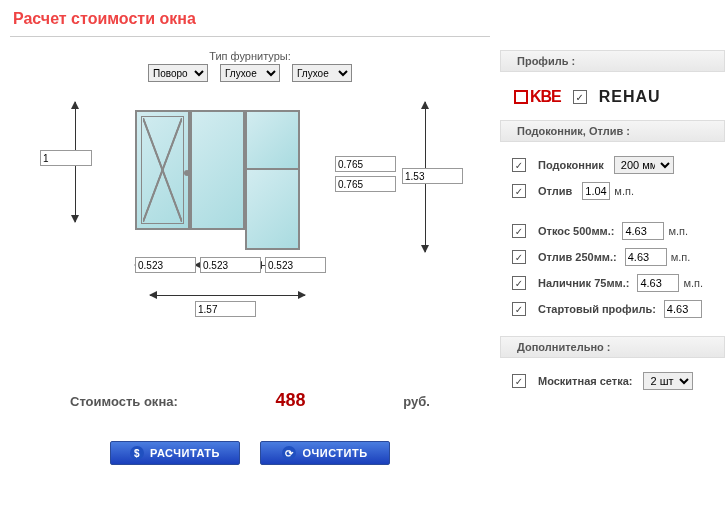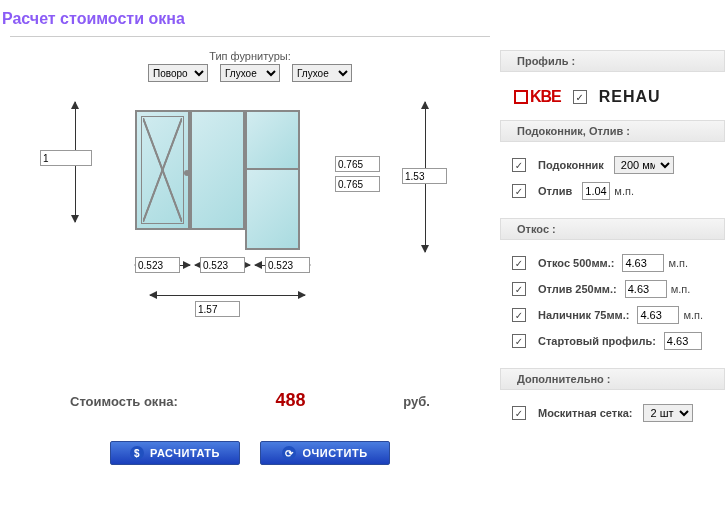--- a/index.html
+++ b/index.html
@@ -1,17 +1,17 @@
 <!DOCTYPE html>
 <html><head>
 <meta charset="utf-8">
 <style>
   * { box-sizing: border-box; margin: 0; padding: 0; }
   body { font-family: Arial, sans-serif; font-size: 12px; color: #333; background: #fff; width: 725px; height: 515px; position: relative; }
-  .page-title { color: #8b5cf6; font-size: 16px; font-weight: bold; padding: 10px 10px 8px 2px; }
+  .page-title { color: #ef4444; font-size: 16px; font-weight: bold; padding: 10px 10px 8px 13px; }
   .hr { border: none; border-top: 1px solid #ccc; margin: 0 10px 10px 10px; width: 480px; }
   .left { position: absolute; left: 0; top: 50px; width: 500px; height: 460px; }
   .right { position: absolute; left: 500px; top: 50px; width: 225px; }
   .section-head { background: linear-gradient(#f5f5f5,#e8e8e8); border: 1px solid #ddd; padding: 4px 16px; font-size: 11px; color: #555; font-weight: bold; margin-bottom: 10px; }
   .row { display: flex; align-items: center; padding: 4px 12px; font-size: 11px; color: #444; }
   .row .chk { width: 14px; height: 14px; border: 1px solid #666; margin-right: 12px; display: inline-flex; align-items: center; justify-content: center; font-size: 10px; }
   .row label { flex: 0 0 auto; margin-right: 4px; font-weight: bold; }
   .row input.txt, .row select.sel { border: 1px solid #999; font-size: 11px; padding: 1px 2px; height: 18px; }
   .row .unit { margin-left: 4px; }
   .profile-logos { display: flex; align-items: center; gap: 12px; padding: 6px 10px 14px 14px; }
@@ -24,21 +24,21 @@
   .diagram { position: relative; width: 460px; height: 260px; margin-top: 8px; }
   .win-wrap { position: absolute; left: 135px; top: 20px; }
   .win { display: flex; }
   .pane { width: 55px; height: 120px; background: linear-gradient(135deg,#d2ecf0,#a9dbe0); border: 2px solid #888; position: relative; }
   .pane1 { width: 55px; }
   .pane3 { width: 55px; }
   .door { width: 55px; height: 140px; background: linear-gradient(135deg,#d2ecf0,#a9dbe0); border: 2px solid #888; margin-top:-2px; }
   .pane1::before { content:''; position:absolute; left:4px; right:4px; top:4px; bottom:4px; border:1px solid #888; }
   .pane1::after { content:''; position:absolute; left:6px; top:6px; right:6px; bottom:6px; background: linear-gradient(to top right, transparent 48%, #888 49%, #888 51%, transparent 52%), linear-gradient(to top left, transparent 48%, #888 49%, #888 51%, transparent 52%);}
   .handle { position:absolute; right:-2px; top:50%; width:6px; height:6px; background:#888; border-radius:50%; }
-  .dim-input { width: 45px; height: 16px; border: 1px solid #999; font-size: 10px; text-align: left; padding: 0 2px; }
+  .dim-input { width: 61px; height: 16px; border: 1px solid #999; font-size: 10px; text-align: left; padding: 0 2px; }
   .dim-input.w60 { width: 52px; }
   .arrow-v { position: absolute; width: 1px; background: #333; }
   .arrow-v::before, .arrow-v::after { content:''; position:absolute; left:-4px; border-left:4px solid transparent; border-right:4px solid transparent; }
   .arrow-v::before { top:-1px; border-bottom:8px solid #333; }
   .arrow-v::after { bottom:-1px; border-top:8px solid #333; }
   .arrow-h { position: absolute; height: 1px; background: #333; }
   .arrow-h::before, .arrow-h::after { content:''; position:absolute; top:-4px; border-top:4px solid transparent; border-bottom:4px solid transparent; }
   .arrow-h::before { left:-1px; border-right:8px solid #333; }
   .arrow-h::after { right:-1px; border-left:8px solid #333; }
   .price-row { display:flex; align-items:baseline; justify-content:space-between; width:360px; margin:40px auto 0; font-size:13px; }
@@ -130,21 +130,20 @@
     <select class="sel" style="width:60px;margin-left:6px;"><option>200 мм</option></select>
   </div>
   <div class="row">
     <span class="chk">✓</span>
     <label>Отлив</label>
     <input class="txt" style="width: 28px; margin-left: 6px;" value="1.046">
     <span class="unit">м.п.</span>
   </div>
 
   <div style="height:14px;"></div>
-  <div class="section-head">Откос :</div>
   <div class="row">
     <span class="chk">✓</span>
     <label>Откос 500мм.:</label>
     <input class="txt" style="width: 42px; margin-left: 4px;" value="4.63">
     <span class="unit">м.п.</span>
   </div>
   <div class="row">
     <span class="chk">✓</span>
     <label>Отлив 250мм.:</label>
     <input class="txt" style="width: 42px; margin-left: 4px;" value="4.63">

